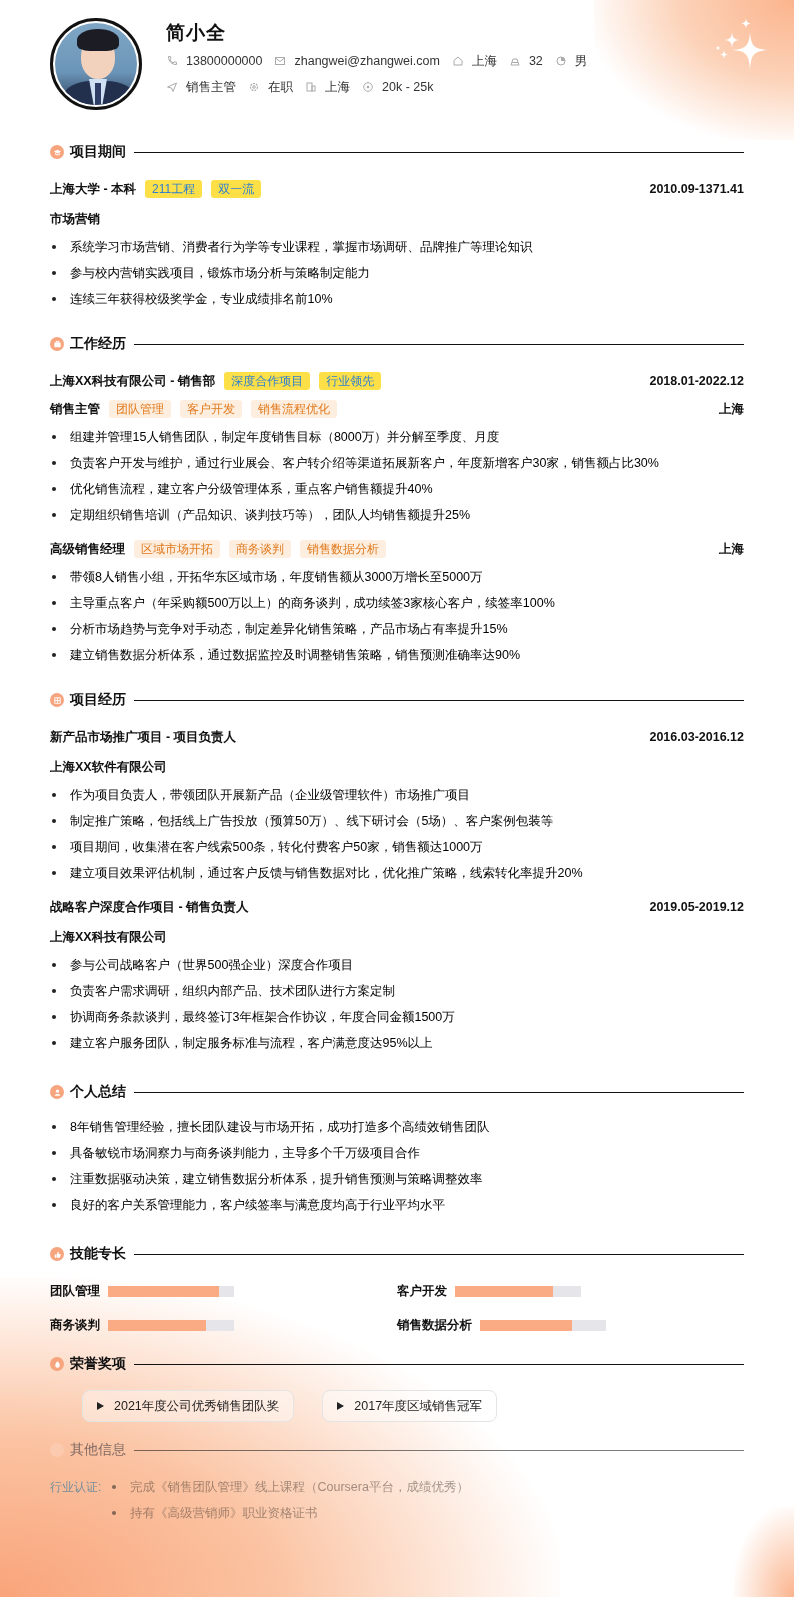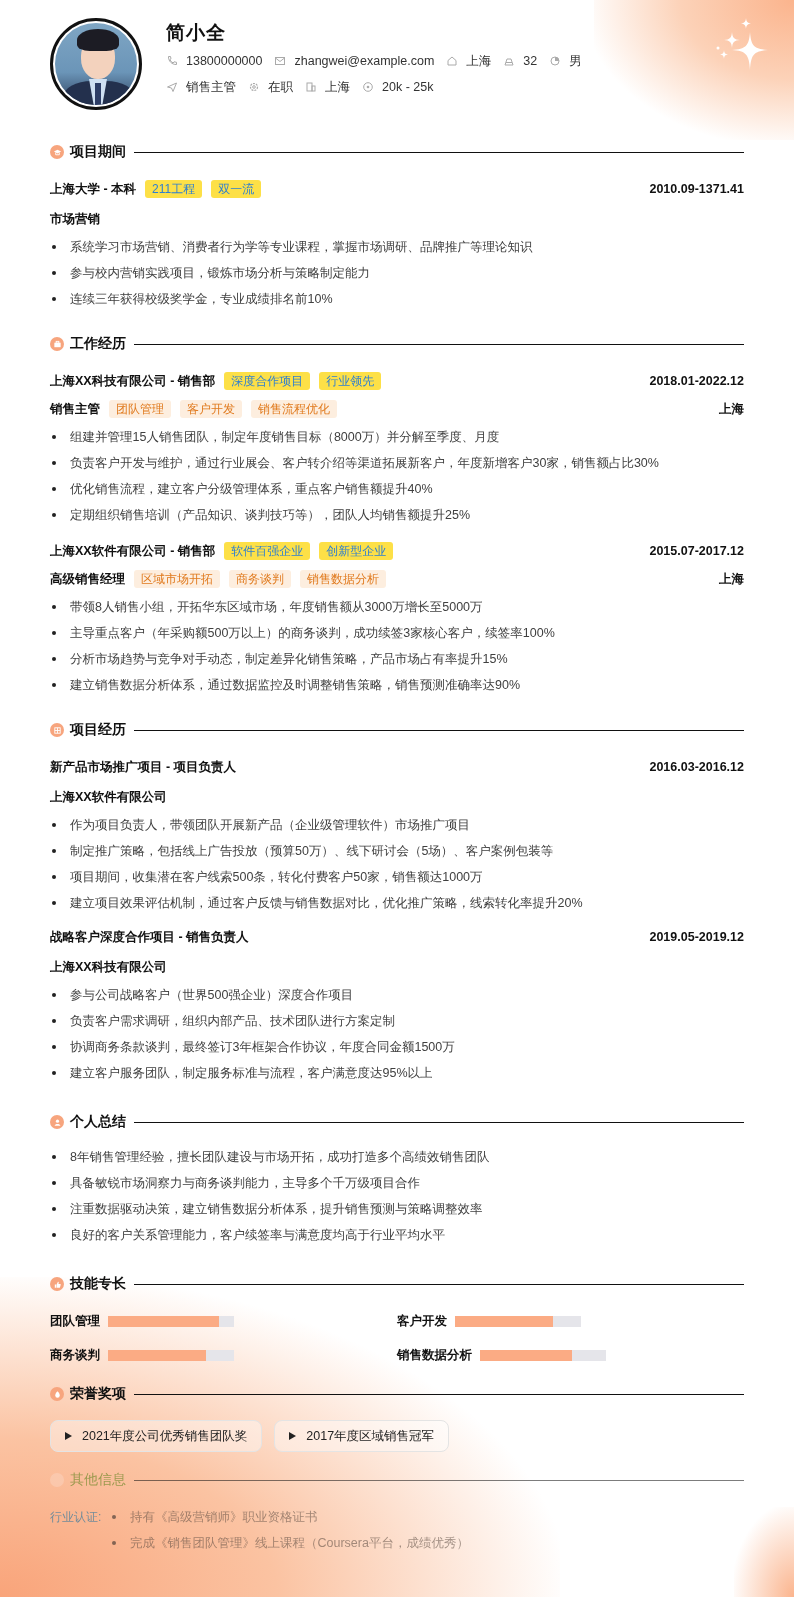--- a/index.html
+++ b/index.html
@@ -75,33 +75,33 @@
   }
   .tag.blue { background: #fde047; color: #2f7fd0; }
   .tag.orange { background: #fdeedf; color: #e07a1e; }
   .date { font-size: 12.5px; font-weight: bold; color: #111; }
   .loc { font-size: 12.5px; font-weight: bold; color: #111; }
   .sub { font-weight: bold; font-size: 12.5px; color: #111; height: 30px; display:flex; align-items:center; }
 
   ul.bullets { list-style: none; }
   ul.bullets li {
     position: relative; padding-left: 20px; height: 26px; display: flex; align-items: center;
-    font-size: 12.5px; color: #404040;
+    font-size: 12.5px; color: #000000;
   }
   ul.bullets li::before {
     content: ""; position: absolute; left: 2px; top: 11px; width: 4px; height: 4px; border-radius: 50%; background: #222;
   }
 
   .skills { display: grid; grid-template-columns: 1fr 1fr; row-gap: 12px; padding: 8px 0 6px; }
   .skill { display: flex; align-items: center; height: 22px; }
   .skill-label { font-size: 12.5px; font-weight: bold; color: #111; margin-right: 8px; }
   .skill-bar { width: 126px; height: 11px; background: #e5e5ea; position: relative; }
   .skill-fill { position: absolute; left: 0; top: 0; height: 100%; background: #fbab84; }
 
-  .awards { display: flex; gap: 12px; padding: 8px 0 10px; }
+  .awards { display: flex; gap: 28px; padding: 8px 0 10px; margin-left: 32px; }
   .award {
     border: 1px solid #e4e4e4; border-radius: 8px; padding: 0 14px;
     height: 32px; display: flex; align-items: center; font-size: 12.5px; color: #222;
     background: rgba(255,255,255,0.4);
   }
   .award .tri { width: 0; height: 0; border-left: 7px solid #222; border-top: 4.5px solid transparent; border-bottom: 4.5px solid transparent; margin-right: 10px; }
 
   .other { display: flex; padding-top: 6px; }
   .other-label { font-size: 12px; color: #0369a1; width: 60px; height: 26px; display:flex; align-items:center; }
   .other ul.bullets li { color: #5a4a40; }
@@ -145,21 +145,21 @@
             </span>
           <span>13800000000</span>
         </div>
         <div class="meta-item">
           <span class="meta-icon">
               <svg viewBox="0 0 12 12">
                 <rect x="1.5" y="2.5" width="9" height="7" fill="none" stroke="#aaa" stroke-width="1"></rect>
                 <path d="M1.5 3 L6 6.5 L10.5 3" fill="none" stroke="#aaa" stroke-width="1"></path>
               </svg>
             </span>
-          <span>zhangwei@example.com</span>
+          <span>zhangwei@zhangwei.com</span>
         </div>
         <div class="meta-item">
           <span class="meta-icon">
               <svg viewBox="0 0 12 12">
                 <path d="M2 5.5 L6 2 L10 5.5 L10 10 L2 10Z" fill="none" stroke="#aaa" stroke-width="1"></path>
               </svg>
             </span>
           <span>上海</span>
         </div>
         <div class="meta-item">
@@ -282,28 +282,20 @@
       </div>
       <ul class="bullets" style="margin-top:2px">
         <li>组建并管理15人销售团队，制定年度销售目标（8000万）并分解至季度、月度</li>
         <li>负责客户开发与维护，通过行业展会、客户转介绍等渠道拓展新客户，年度新增客户30家，销售额占比30%</li>
         <li>优化销售流程，建立客户分级管理体系，重点客户销售额提升40%</li>
         <li>定期组织销售培训（产品知识、谈判技巧等），团队人均销售额提升25%</li>
       </ul>
     </div>
 
     <div class="entry" style="margin-top:8px">
-      <div class="row">
-        <div class="row-left">
-          <span class="title-strong">上海XX软件有限公司 - 销售部</span>
-          <span class="tag blue">软件百强企业</span>
-          <span class="tag blue">创新型企业</span>
-        </div>
-        <span class="date">2015.07-2017.12</span>
-      </div>
       <div class="row" style="height:26px">
         <div class="row-left">
           <span class="title-strong">高级销售经理</span>
           <span class="tag orange">区域市场开拓</span>
           <span class="tag orange">商务谈判</span>
           <span class="tag orange">销售数据分析</span>
         </div>
         <span class="loc">上海</span>
       </div>
       <ul class="bullets" style="margin-top:2px">
@@ -432,24 +424,24 @@
       <div class="award">
         <span class="tri"></span>
         <span>2017年度区域销售冠军</span>
       </div>
     </div>
   </div>
 
   <div class="section faded" style="margin-top:0">
     <div class="sec-head">
       <span class="sec-icon" style="background:#fbd2bd"></span>
-      <span class="sec-title" style="color:#4d7c0f;font-weight:normal">其他信息</span>
+      <span class="sec-title" style="color:#0f172a;font-weight:normal">其他信息</span>
       <span class="sec-line"></span>
     </div>
     <div class="other">
       <span class="other-label">行业认证:</span>
       <ul class="bullets">
+        <li>完成《销售团队管理》线上课程（Coursera平台，成绩优秀）</li>
         <li>持有《高级营销师》职业资格证书</li>
-        <li>完成《销售团队管理》线上课程（Coursera平台，成绩优秀）</li>
       </ul>
     </div>
   </div>
 </div>
 
 </body></html>

